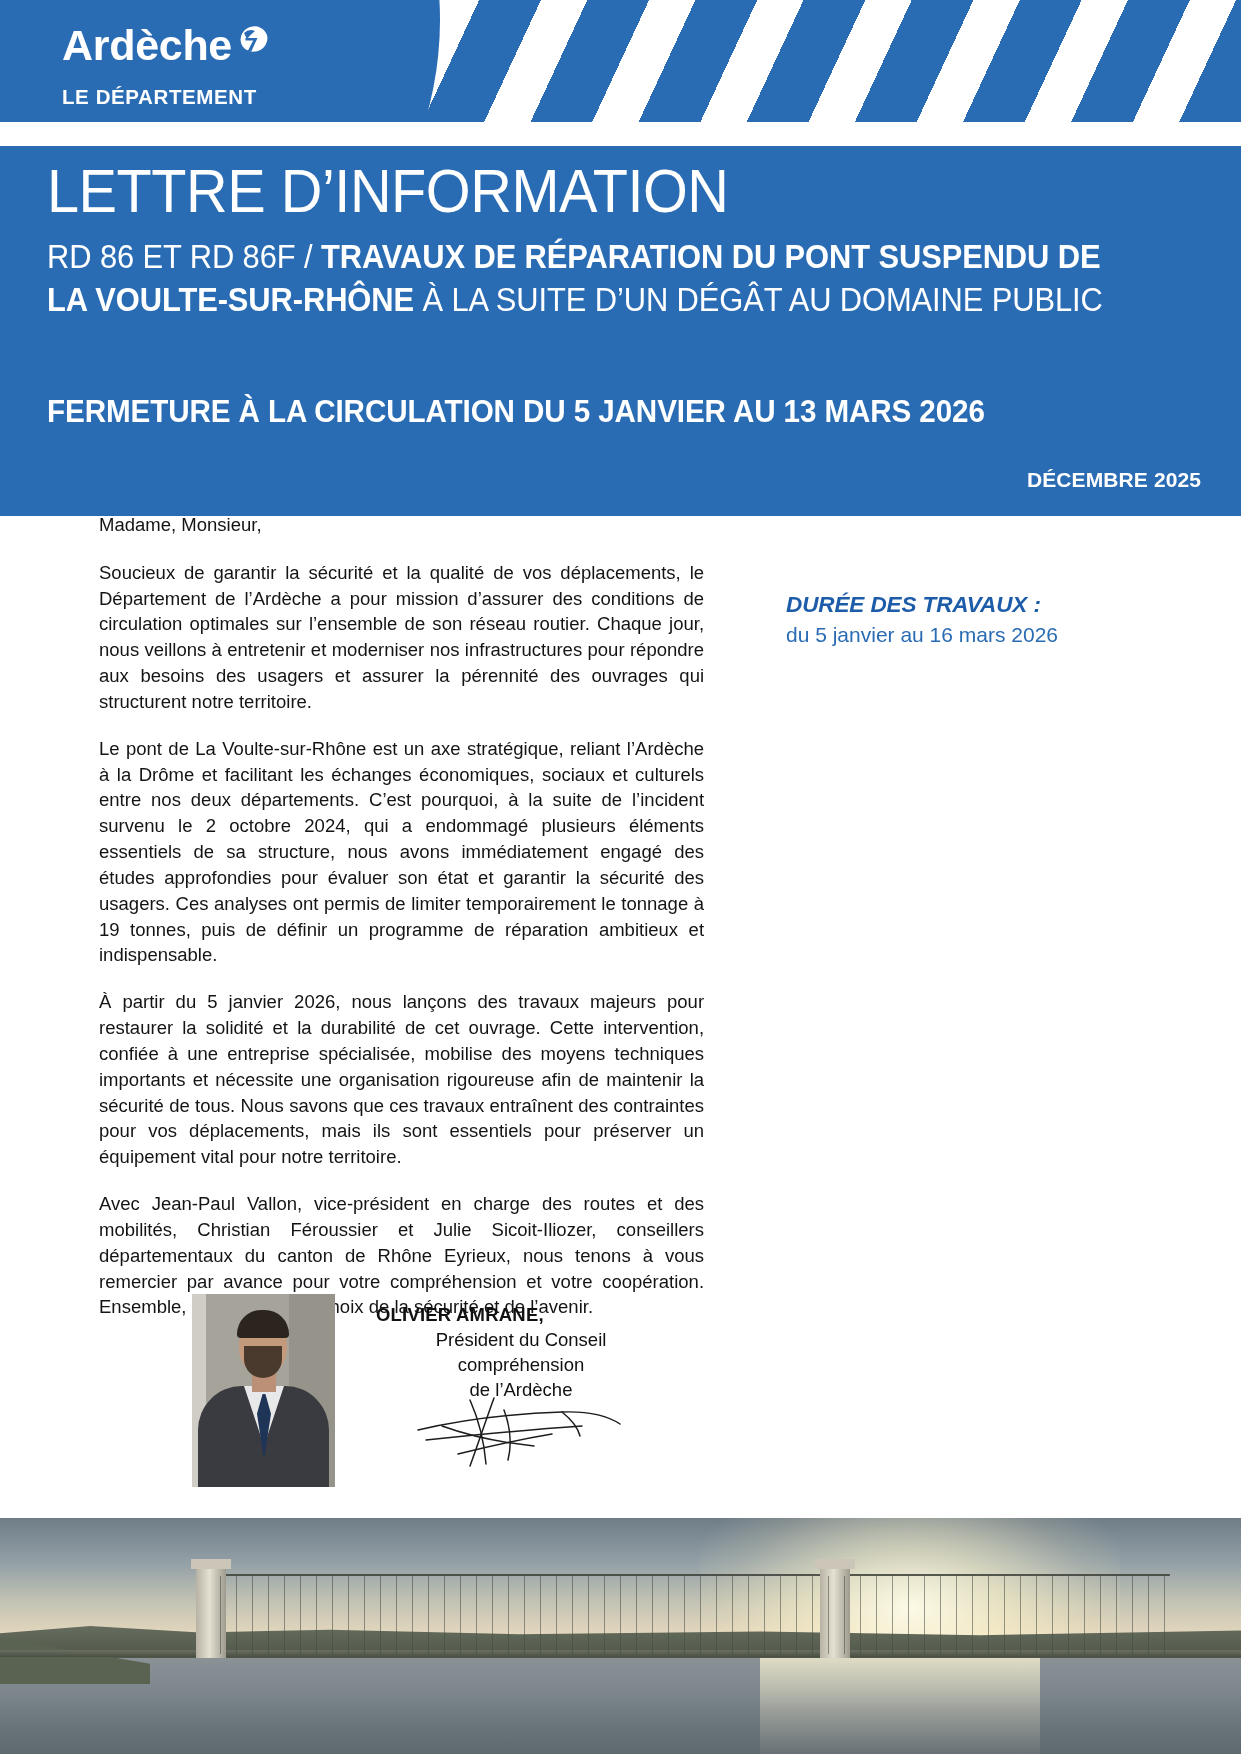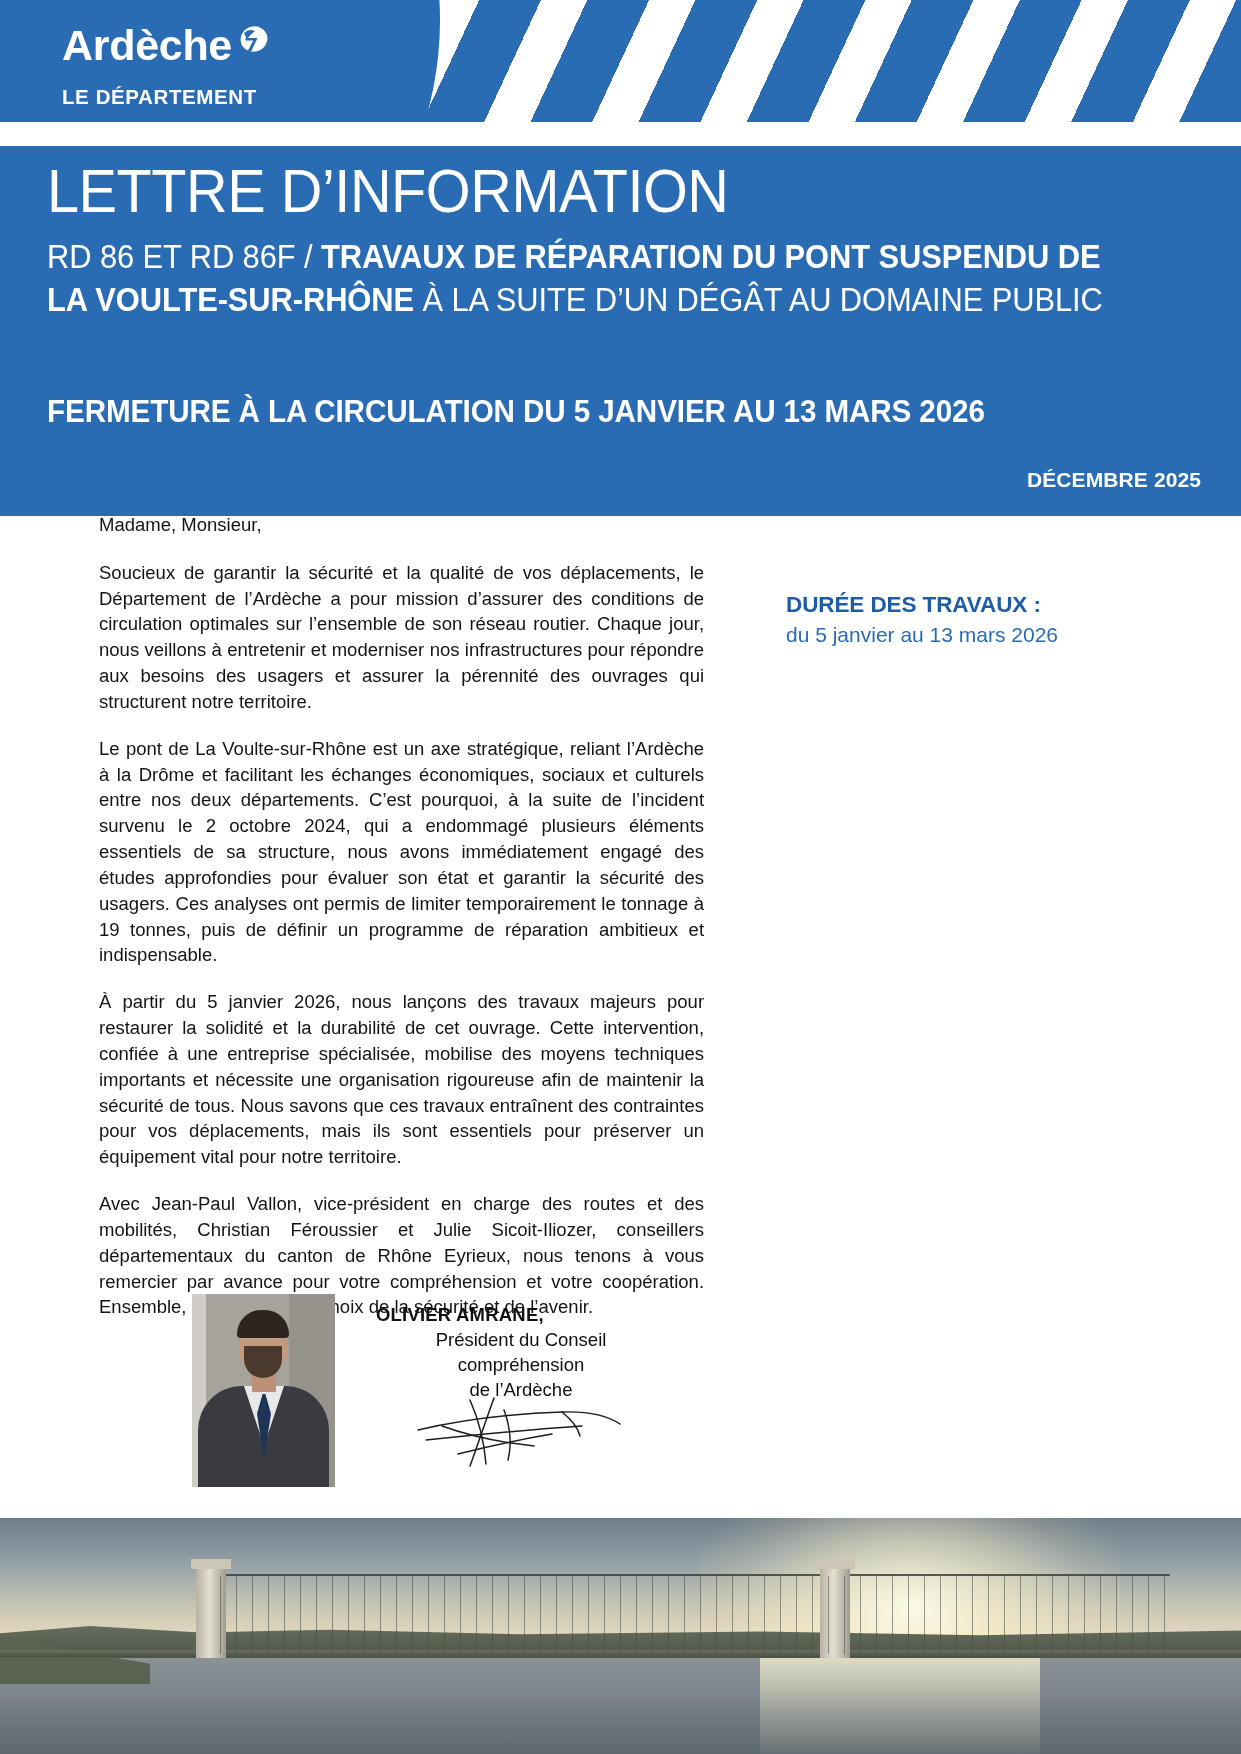--- a/index.html
+++ b/index.html
@@ -178,20 +178,21 @@
     font-size: 22px;
     font-weight: 800;
     letter-spacing: 0.2px;
   }
   .sidebar-heading {
     margin-top: 34px;
     color: #1c5ca8;
     font-size: 22.5px;
     font-weight: 800;
     letter-spacing: -0.1px;
+    font-style: italic;
   }
   .sidebar-dates {
     margin-top: 5px;
     color: #2a6cb4;
     font-size: 21px;
     font-weight: 400;
   }
   .sidebar-note {
     margin-top: 30px;
     color: #3d7ec0;
@@ -337,21 +338,21 @@
 <div class="letter">
   <div class="salutation">Madame, Monsieur,</div>
   <p>Soucieux de garantir la sécurité et la qualité de vos déplacements, le Département de l’Ardèche a pour mission d’assurer des conditions de circulation optimales sur l’ensemble de son réseau routier. Chaque jour, nous veillons à entretenir et moderniser nos infrastructures pour répondre aux besoins des usagers et assurer la pérennité des ouvrages qui structurent notre territoire.</p>
   <p>Le pont de La Voulte-sur-Rhône est un axe stratégique, reliant l’Ardèche à la Drôme et facilitant les échanges économiques, sociaux et culturels entre nos deux départements. C’est pourquoi, à la suite de l’incident survenu le 2 octobre 2024, qui a endommagé plusieurs éléments essentiels de sa structure, nous avons immédiatement engagé des études approfondies pour évaluer son état et garantir la sécurité des usagers. Ces analyses ont permis de limiter temporairement le tonnage à 19 tonnes, puis de définir un programme de réparation ambitieux et indispensable.</p>
   <p>À partir du 5 janvier 2026, nous lançons des travaux majeurs pour restaurer la solidité et la durabilité de cet ouvrage. Cette intervention, confiée à une entreprise spécialisée, mobilise des moyens techniques importants et nécessite une organisation rigoureuse afin de maintenir la sécurité de tous. Nous savons que ces travaux entraînent des contraintes pour vos déplacements, mais ils sont essentiels pour préserver un équipement vital pour notre territoire.</p>
   <p>Avec Jean-Paul Vallon, vice-président en charge des routes et des mobilités, Christian Féroussier et Julie Sicoit-Iliozer, conseillers départementaux du canton de Rhône Eyrieux, nous tenons à vous remercier par avance pour votre compréhension et votre coopération. Ensemble, nous faisons le choix de la sécurité et de l’avenir.</p>
 </div>
 
 <div class="sidebar">
   <div class="sidebar-heading">DURÉE DES TRAVAUX :</div>
-  <div class="sidebar-dates">du 5 janvier au 13 mars 2026</div>
+  <div class="sidebar-dates">du 5 janvier au 16 mars 2026</div>
 </div>
 
 <div class="portrait">
   <div class="bg-l"></div>
     <div class="bg-m"></div>
     <div class="bg-r"></div>
   <div class="suit"></div>
     <div class="shirt"></div>
   <div class="neck"></div>
     <div class="head"></div>

